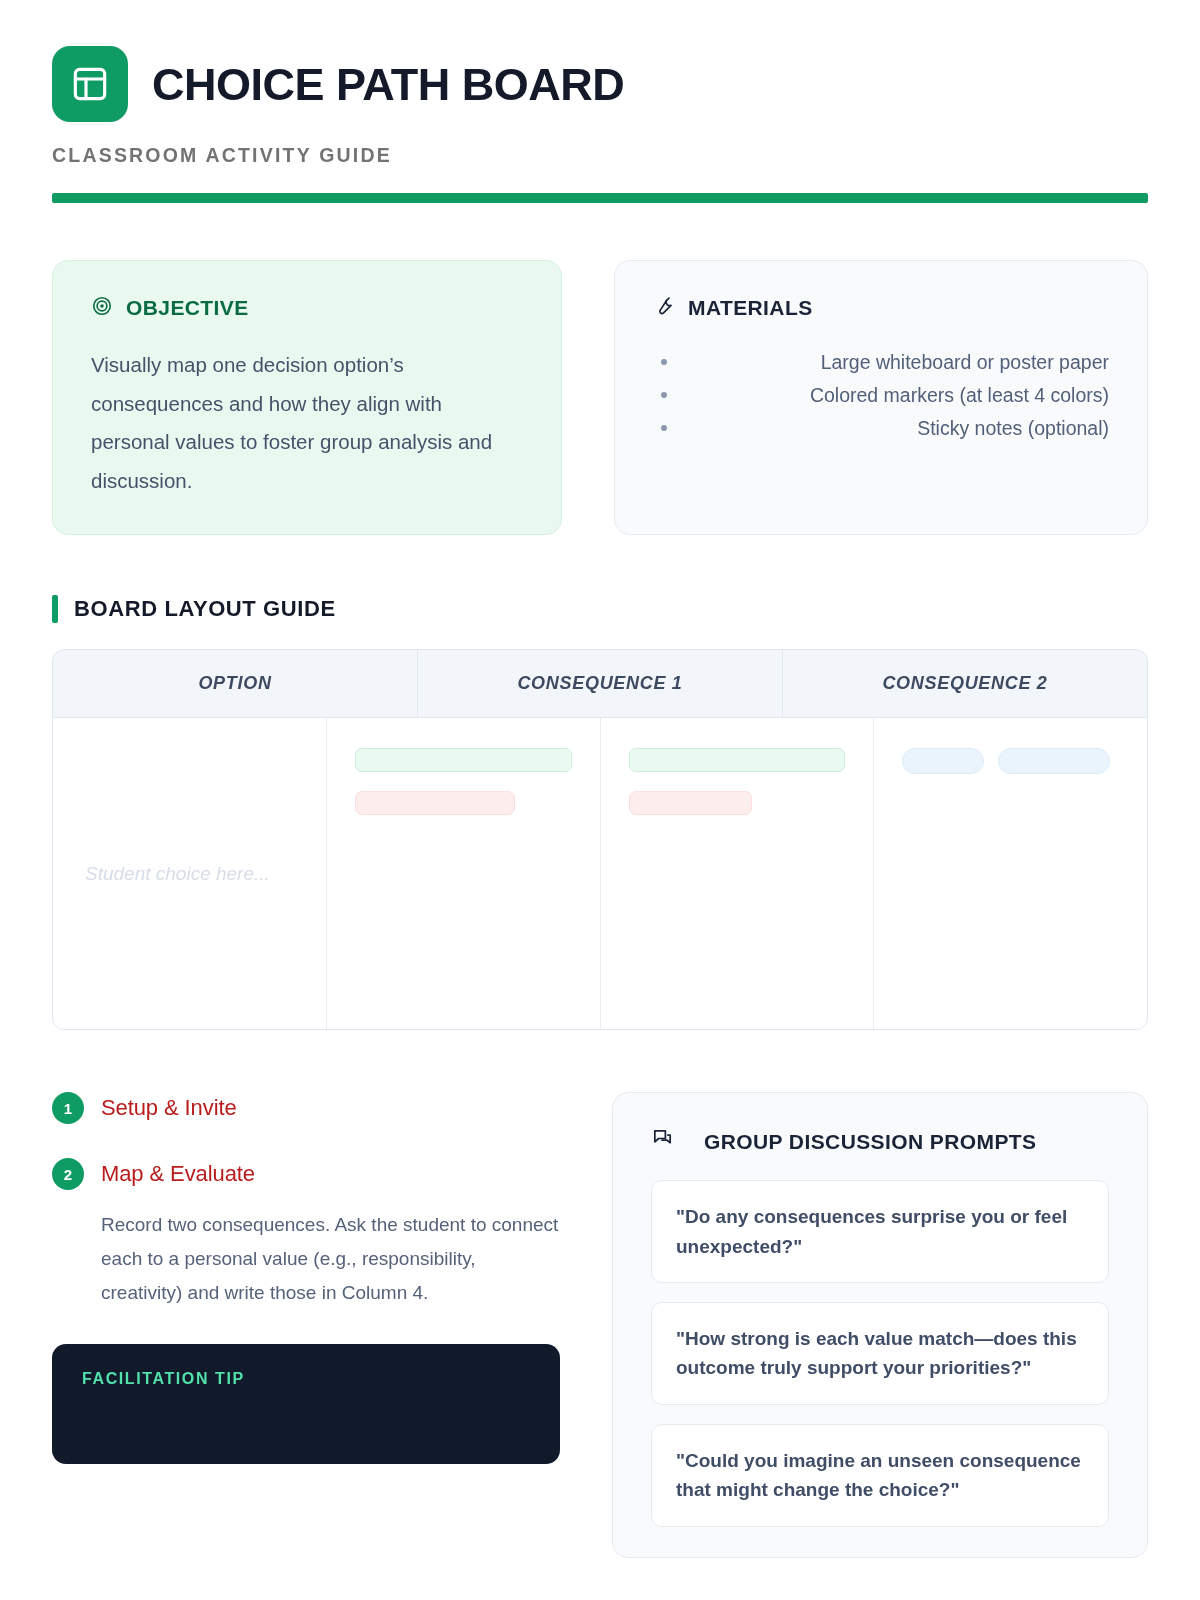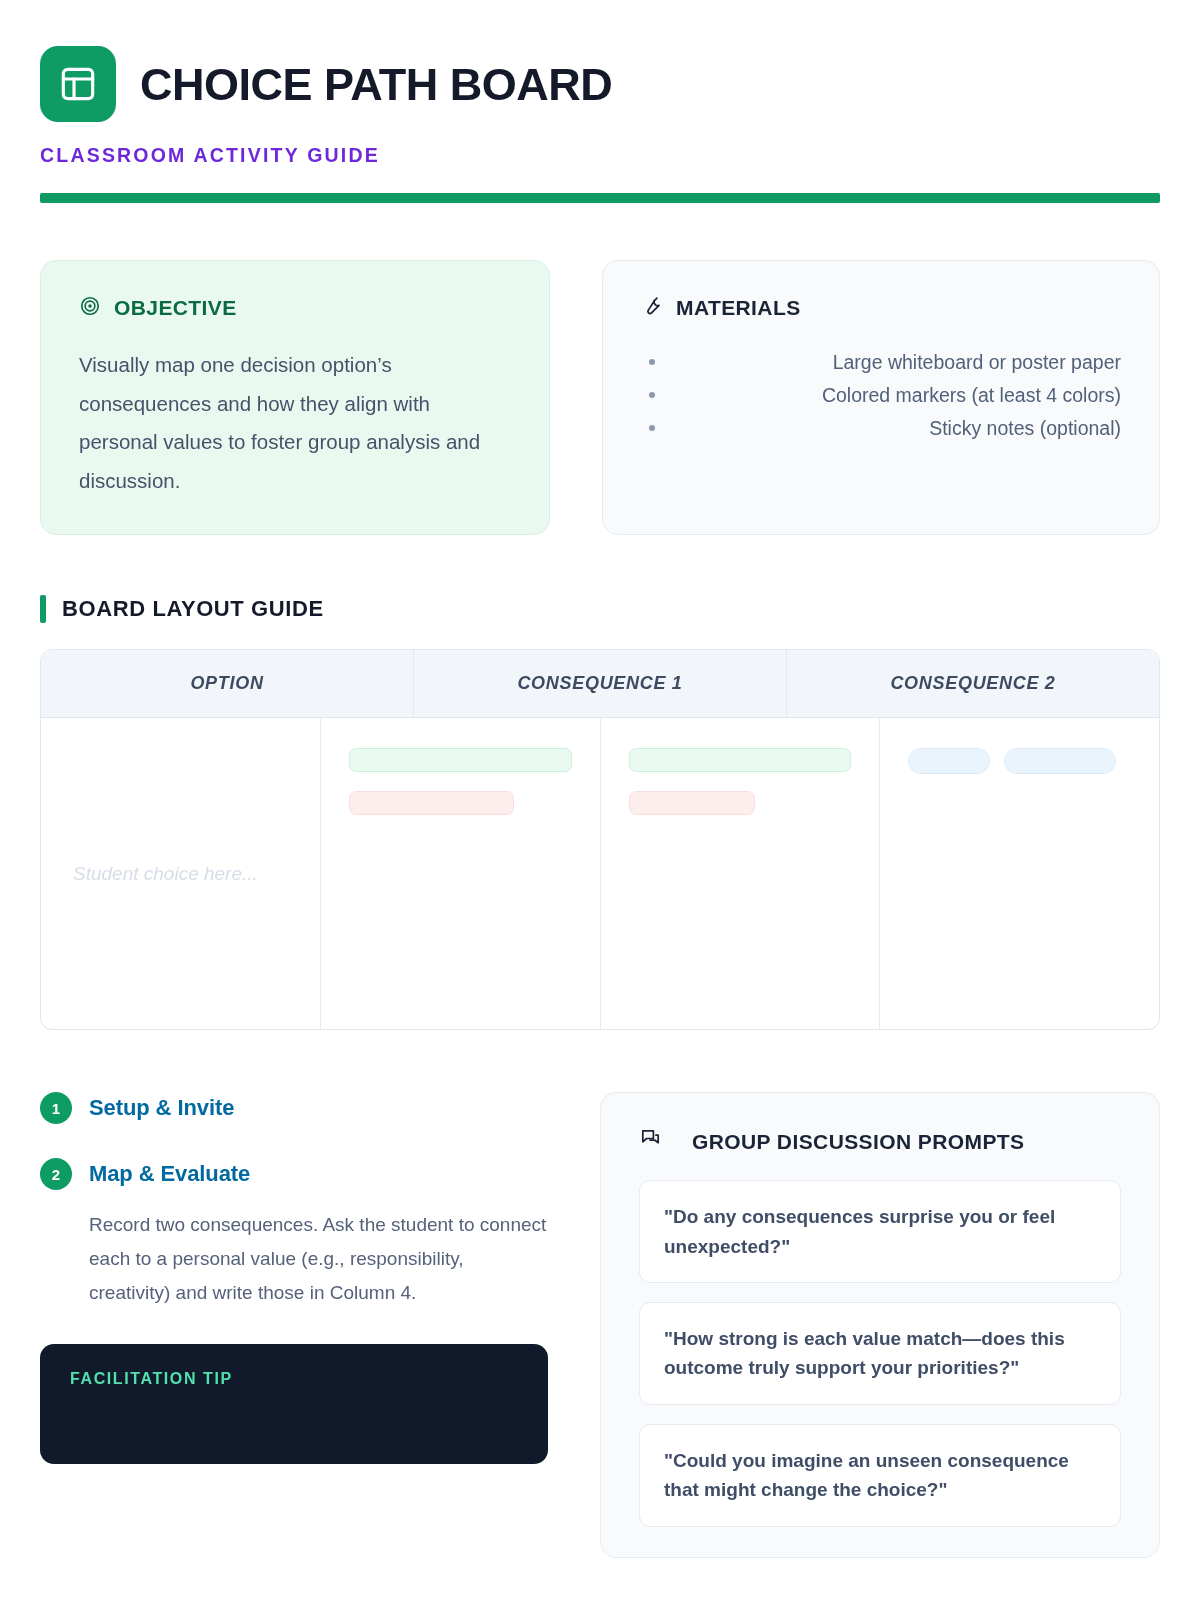--- a/index.html
+++ b/index.html
@@ -9,21 +9,21 @@
     height: 1600px;
     background: #ffffff;
     font-family: "Liberation Sans", sans-serif;
     overflow: hidden;
   }
 
   .page {
     position: relative;
     width: 1200px;
     height: 1600px;
-    padding: 0 40px;
+    padding: 0 52px;
     background: #ffffff;
   }
 
   
   .header { padding-top: 46px; }
 
   .header-top {
     display: flex;
     align-items: center;
     gap: 24px;
@@ -48,21 +48,21 @@
     color: #141a29;
     line-height: 1;
     white-space: nowrap;
   }
 
   .app-subtitle {
     margin-top: 22px;
     font-size: 19.5px;
     font-weight: 700;
     letter-spacing: 2.2px;
-    color: #6d28d9;
+    color: #737373;
   }
 
   .accent-bar {
     margin-top: 26px;
     height: 10px;
     border-radius: 2px;
     background: #0e9a60;
   }
 
   
@@ -251,22 +251,22 @@
     color: #ffffff;
     font-size: 15px;
     font-weight: 700;
     display: flex;
     align-items: center;
     justify-content: center;
     flex: none;
   }
   .step-title {
     font-size: 22px;
-    font-weight: 700;
-    color: #0369a1;
+    font-weight: 400;
+    color: #b91c1c;
     letter-spacing: -0.1px;
   }
   .step-text {
     margin-top: 18px;
     margin-left: 49px;
     font-size: 19px;
     line-height: 1.78;
     color: #56617a;
   }
 

